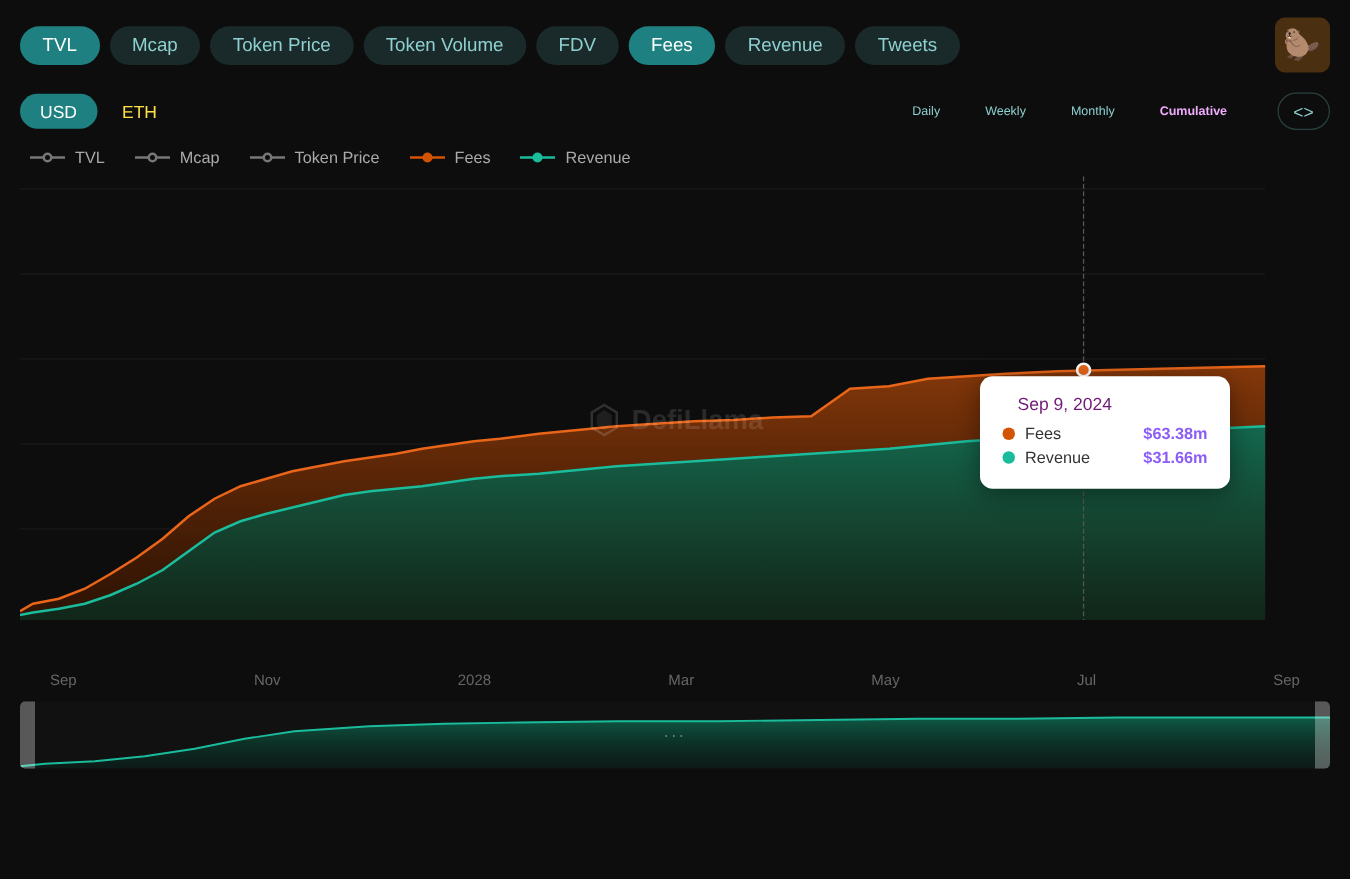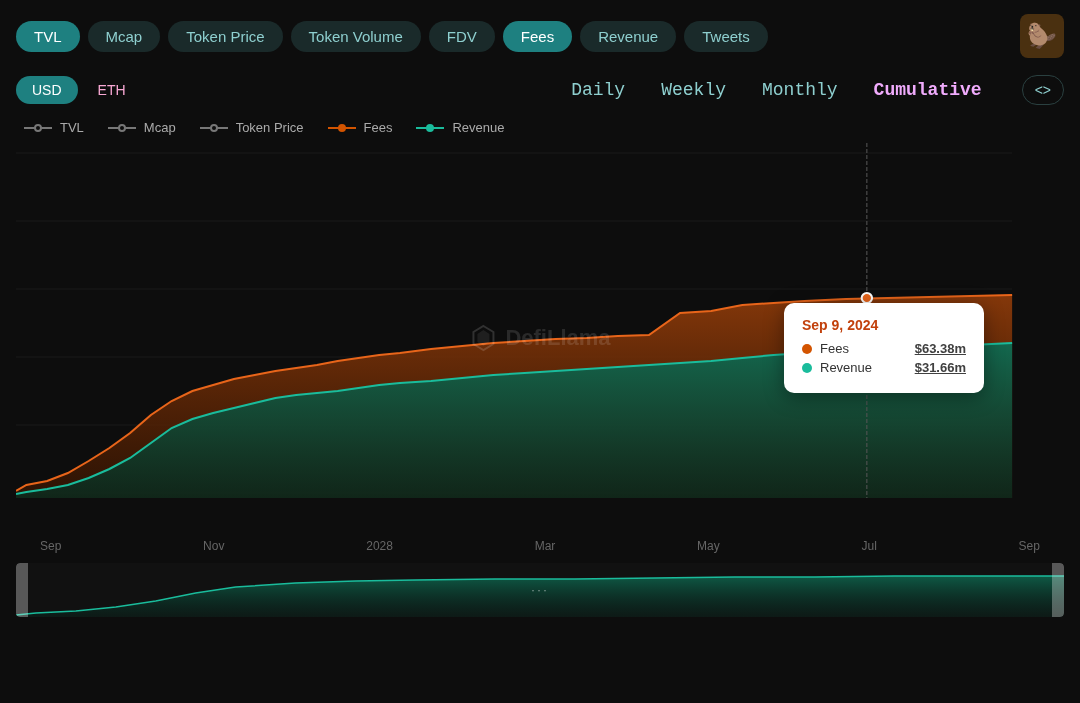--- a/index.html
+++ b/index.html
@@ -73,40 +73,39 @@
       border: none;
       cursor: pointer;
       font-size: 14px;
       font-weight: 500;
       background: #1e8080;
       color: #fff;
     }
 
     .currency-btn.inactive {
       background: transparent;
-      color: #f9a8d4;
+      color: #fde047;
     }
 
     .spacer { flex: 1; }
 
     .time-group {
       display: flex;
       align-items: center;
       gap: 4px;
     }
 
     .time-btn {
       padding: 6px 16px;
       border-radius: 20px;
       border: none;
       cursor: pointer;
-      font-size: 18px;
+      font-size: 10px;
       background: transparent;
       color: #8ecfcf;
-      font-family: Liberation Mono, monospace;
     }
 
     .time-btn.active {
       background: transparent;
       color: #f0abfc;
       font-weight: 700;
     }
 
     .embed-btn {
       padding: 6px 12px;
@@ -177,23 +176,24 @@
       padding: 14px 18px;
       min-width: 200px;
       box-shadow: 0 4px 20px rgba(0,0,0,0.4);
       right: 80px;
       top: 160px;
       z-index: 10;
     }
 
     .tooltip-date {
       font-size: 14px;
-      font-weight: 700;
+      font-weight: 400;
       margin-bottom: 8px;
-      color: #c2410c;
+      color: #701a75;
+      margin-left: 12px;
     }
 
     .tooltip-row {
       display: flex;
       align-items: center;
       gap: 8px;
       margin-bottom: 4px;
       font-size: 13px;
     }
 
@@ -203,22 +203,21 @@
       border-radius: 50%;
     }
 
     .tooltip-label {
       flex: 1;
       color: #333;
     }
 
     .tooltip-value {
       font-weight: 600;
-      color: #404040;
-      text-decoration: underline;
+      color: #8b5cf6;
     }
 
     .watermark {
       position: absolute;
       top: 50%;
       left: 50%;
       transform: translate(-50%, -50%);
       color: rgba(255,255,255,0.12);
       font-size: 22px;
       font-weight: 600;

